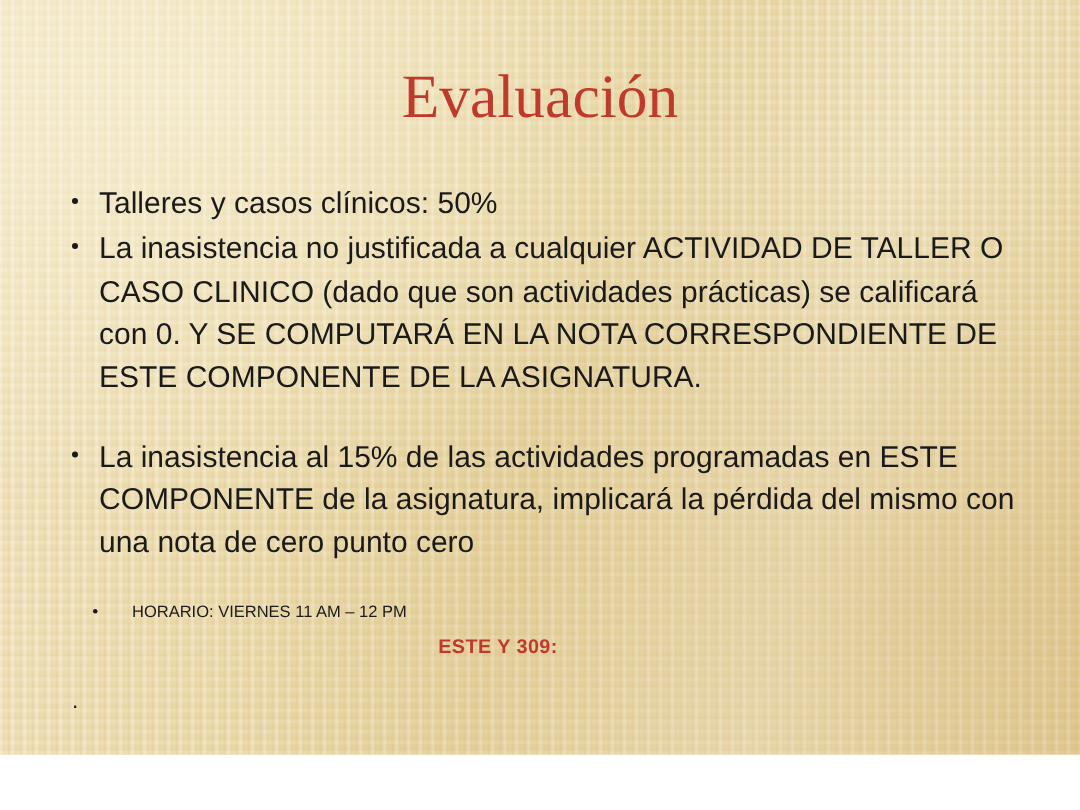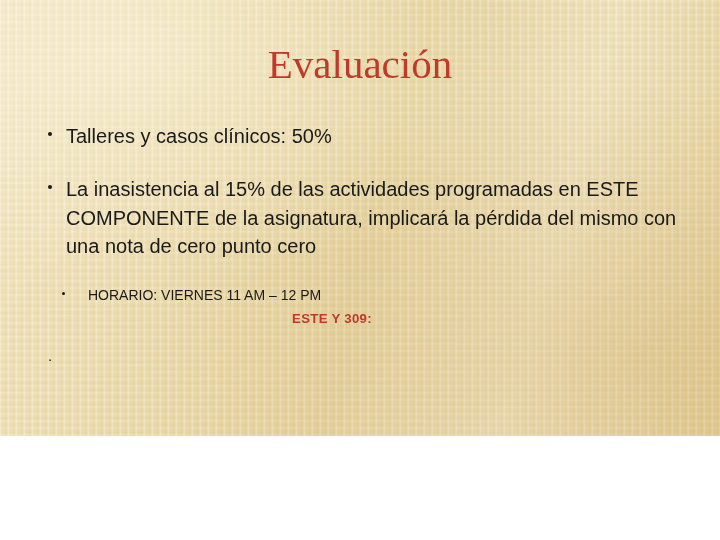--- a/index.html
+++ b/index.html
@@ -8,21 +8,21 @@
   }
   body {
     width: 720px;
     height: 540px;
     overflow: hidden;
     font-family: "Liberation Sans", sans-serif;
   }
   .slide {
     position: relative;
     width: 720px;
-    height: 436px;
+    height: 503px;
     box-sizing: border-box;
     background-color: #e9d9a8;
     background-image:
       repeating-linear-gradient(90deg,
         rgba(255,255,255,0.22) 0px,
         rgba(255,255,255,0.22) 1px,
         rgba(210,180,120,0.10) 2px,
         rgba(255,255,255,0.00) 4px,
         rgba(200,165,105,0.13) 6px,
         rgba(255,255,255,0.18) 8px),
@@ -81,21 +81,21 @@
     top: 0.48em;
     width: 4px;
     height: 4px;
     border-radius: 50%;
     background: #1a1a1a;
   }
   li.bullet.gap-before {
     margin-top: 25px;
   }
   li.bullet.small {
-    font-size: 14px;
+    font-size: 11px;
     padding-left: 50px;
   }
   li.bullet.small > .dot {
     left: 24px;
     width: 3px;
     height: 3px;
   }
   .lugar {
     margin-top: 6px;
     text-align: center;
@@ -119,20 +119,24 @@
 <div class="slide">
 
   <div class="title">Evaluación</div>
 
   <div class="body-area">
     <ul class="bullets">
       <li class="bullet">
         <span class="dot"></span>
         <span>Talleres y casos clínicos: 50%</span>
       </li>
+      <li class="bullet">
+        <span class="dot"></span>
+        <span> La inasistencia no justificada a cualquier ACTIVIDAD DE TALLER O CASO CLINICO  (dado que son actividades prácticas) se calificará con 0. Y SE COMPUTARÁ EN LA NOTA CORRESPONDIENTE DE  ESTE COMPONENTE DE LA ASIGNATURA.</span>
+      </li>
       <li class="bullet gap-before">
         <span class="dot"></span>
         <span>La inasistencia  al 15% de las actividades programadas en ESTE COMPONENTE de la  asignatura, implicará la pérdida del mismo con una nota de cero punto cero</span>
       </li>
       <li class="bullet small gap-before">
         <span class="dot"></span>
         <span>HORARIO: VIERNES 11 AM – 12 PM</span>
       </li>
     </ul>
 

